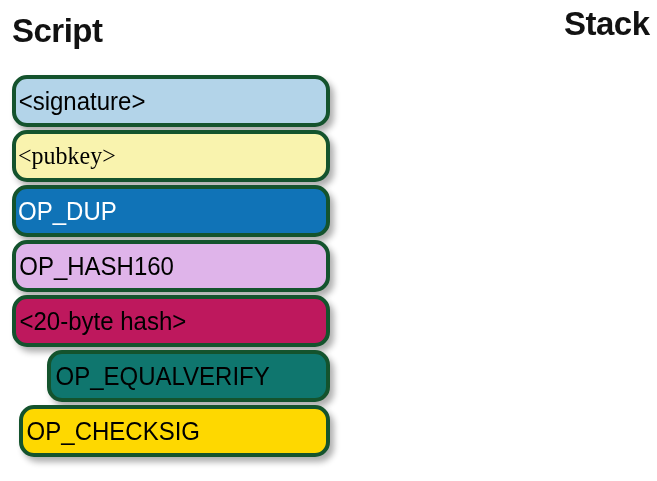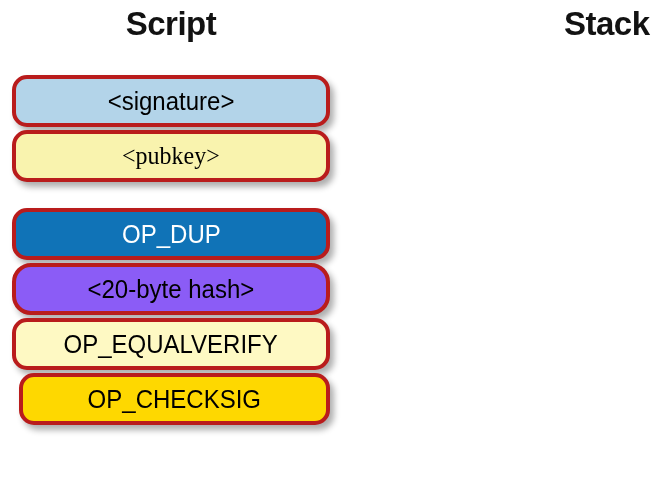--- a/index.html
+++ b/index.html
@@ -20,42 +20,41 @@
     top: 5px;
     font-size: 33px;
     font-weight: bold;
     color: #121212;
     letter-spacing: -0.5px;
     white-space: nowrap;
   }
   .title-script {
     left: 12px;
     width: 318px;
-    text-align: center;
+    margin-top: 7px;
   }
   .title-stack {
     left: 564px;
   }
   .script-column {
     position: absolute;
     left: 12px;
     top: 75px;
     width: 318px;
     display: flex;
     flex-direction: column;
     gap: 3px;
   }
   .op-box {
     box-sizing: border-box;
     height: 52px;
-    border: 4px solid #b91c1c;
+    border: 4px solid #14532d;
     border-radius: 15px;
     display: flex;
     align-items: center;
-    justify-content: center;
     font-size: 25px;
     box-shadow: 4px 5px 6px rgba(0, 0, 0, 0.32);
     background: #ffffff;
     color: #000000;
   }
   .op-box .op-label {
     transform: scaleX(0.96);
     white-space: nowrap;
   }
   .stack-column {
@@ -75,27 +74,30 @@
 
   <div class="col-title title-stack">Stack</div>
 
   <div class="script-column">
     <div class="op-box" style="background: rgb(179, 212, 233); color: rgb(0, 0, 0);">
       <span class="op-label">&lt;signature&gt;</span>
     </div>
     <div class="op-box" style="background: rgb(249, 243, 174); color: rgb(0, 0, 0); font-family: Liberation Serif, serif;">
       <span class="op-label">&lt;pubkey&gt;</span>
     </div>
-    <div class="op-box" style="background: rgb(16, 115, 183); color: rgb(255, 255, 255); margin-top: 23px;">
+    <div class="op-box" style="background: rgb(16, 115, 183); color: rgb(255, 255, 255);">
       <span class="op-label">OP_DUP</span>
     </div>
-    <div class="op-box" style="background: #8b5cf6; color: rgb(0, 0, 0); border-radius: 19px;">
+    <div class="op-box" style="background: rgb(223, 180, 234); color: rgb(0, 0, 0);">
+      <span class="op-label">OP_HASH160</span>
+    </div>
+    <div class="op-box" style="background: #be185d; color: rgb(0, 0, 0);">
       <span class="op-label">&lt;20-byte hash&gt;</span>
     </div>
-    <div class="op-box" style="background: #fef9c3; color: rgb(0, 0, 0);">
+    <div class="op-box" style="background: #0f766e; color: rgb(0, 0, 0); margin-left: 35px;">
       <span class="op-label">OP_EQUALVERIFY</span>
     </div>
     <div class="op-box" style="background: rgb(254, 216, 0); color: rgb(0, 0, 0); margin-left: 7px;">
       <span class="op-label">OP_CHECKSIG</span>
     </div>
   </div>
 
   <div class="stack-column"></div>
 
 </div>

